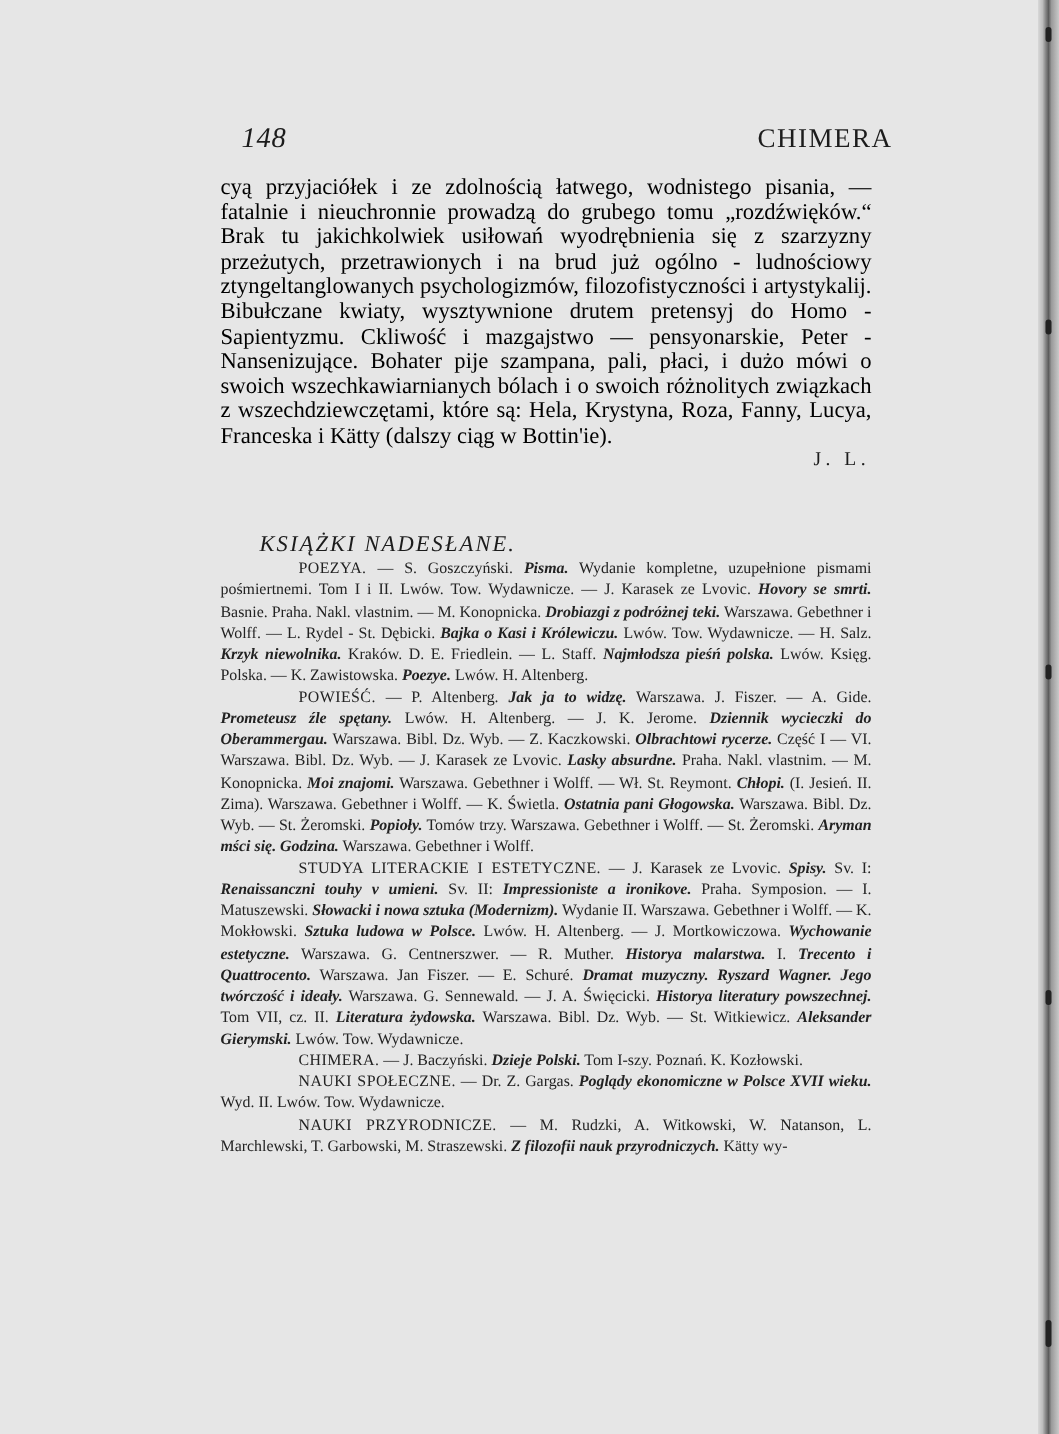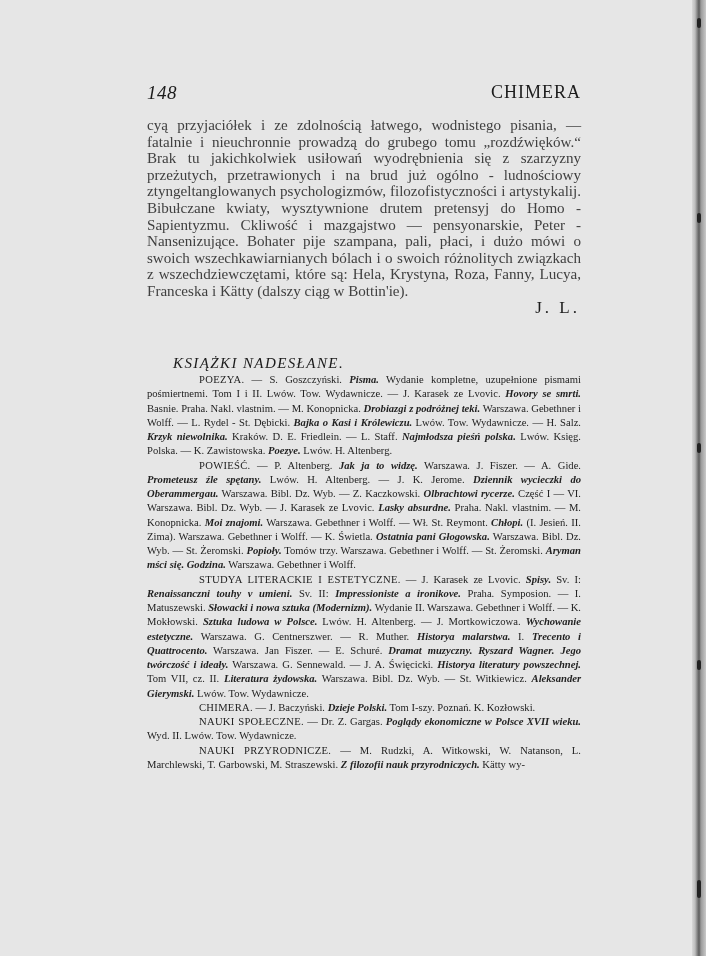--- a/index.html
+++ b/index.html
@@ -9,39 +9,39 @@
     position:relative;
     font-family:"Liberation Serif","DejaVu Serif",serif;
     color:#1c1c1c;
   }
   .page-edge {
     position:absolute; top:0; right:0; width:14px; height:956px;
     background:linear-gradient(to right,#d8d8d8 0px,#bdbdbd 3px,#8a8a8a 5px,#5c5c5c 7px,#9a9a9a 9px,#c9c9c9 14px);
   }
   .edge-mark { position:absolute; right:5px; width:4px; height:10px; background:#222; border-radius:2px; }
   .header {
-    position:absolute; top:82px; left:147px; width:434px; height:24px;
+    position:absolute; top:82px; left:161px; width:434px; height:24px;
   }
   .page-number {
     position:absolute; left:0; top:0;
     font-style:italic; font-size:19px; letter-spacing:0.5px;
   }
   .running-title {
     position:absolute; right:0; top:0;
     font-size:18px; letter-spacing:1px;
   }
   .body-text {
     position:absolute; top:117px; left:147px; width:434px;
     font-size:15.1px; line-height:16.6px; text-align:justify;
-    color:#404040;
+    color:#000000;
   }
   .body-text p { margin:0; }
   .signature {
     position:absolute; top:298px; right:126px;
-    font-size:17px; letter-spacing:3px;
+    font-size:13px; letter-spacing:3px;
   }
   .section-title {
     position:absolute; top:355px; left:173px;
     font-style:italic; font-size:15px; letter-spacing:1.4px;
   }
   .books {
     position:absolute; top:373px; left:147px; width:434px;
     font-size:10.6px; line-height:14.25px; text-align:justify;
     color:#222;
   }

